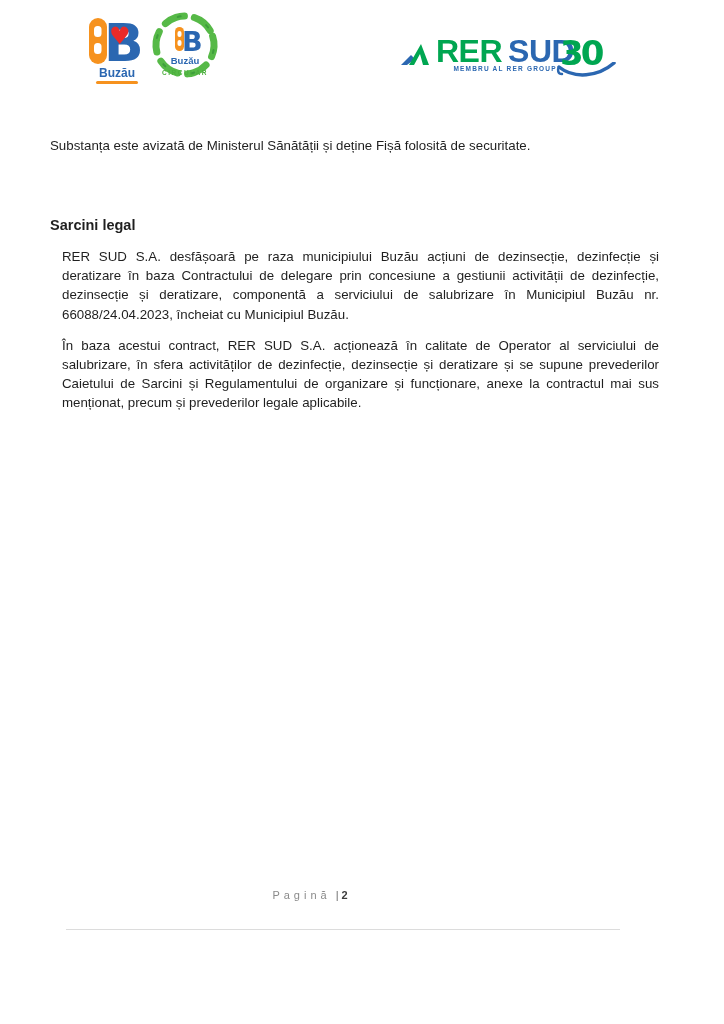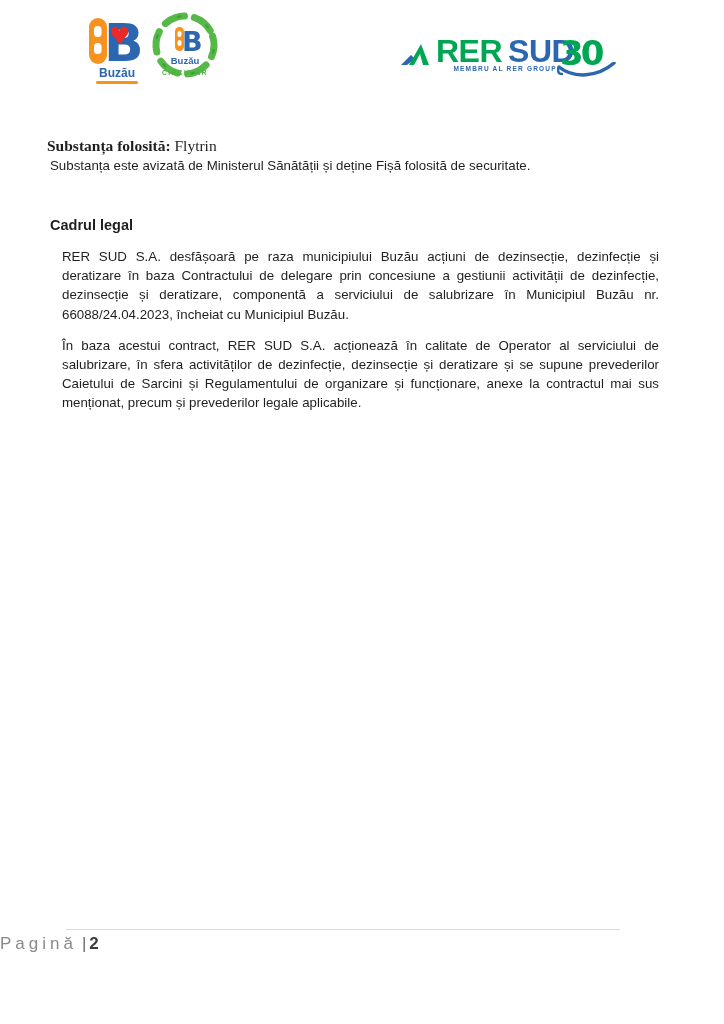--- a/index.html
+++ b/index.html
@@ -34,21 +34,21 @@
   .substance .head-line .hb{font-weight:bold;}
   .substance .sub-line{padding-left:3px;white-space:normal;}
 
   
   .legal{position:absolute;left:50px;top:216px;width:621px;color:#1f1f1f;}
   .legal .heading{font-size:14.5px;font-weight:bold;line-height:19px;margin:0 0 2px 0;}
   .legal p{margin:12px;text-align:justify;font-size:13.3px;line-height:19.2px;}
 
   
   .footer-rule{position:absolute;left:66px;top:929px;width:554px;height:1px;background:#dcdcdc;}
-  .footer{position:absolute;left:0;top:934px;width:620px;text-align:left;font-size:17px;color:#8a8a8a;}
+  .footer{position:absolute;left:0;top:889px;width:620px;text-align:center;font-size:11px;color:#8a8a8a;}
   .footer .label{letter-spacing:4px;}
   .footer .sep{color:#6a6a6a;margin:0 3px 0 5px;}
   .footer .num{color:#3c3c3c;font-weight:bold;letter-spacing:0;}
 </style>
 </head>
 <body>
 
 <div class="page">
 
   <div class="logo-buzau">
@@ -99,29 +99,25 @@
 
   <div class="logo-30">
     <span class="num">30</span>
     <svg width="62" height="20" viewBox="0 0 62 20" aria-hidden="true">
       <path d="M3,5 C18,17 42,15 58,1" fill="none" stroke="#2B67B1" stroke-width="3.5" stroke-linecap="round"></path>
       <path d="M3,5 C1,8 2,12 6,12" fill="none" stroke="#2B67B1" stroke-width="2.5" stroke-linecap="round"></path>
     </svg>
   </div>
 
   <div class="substance">
-    <div class="head-line">
-      <span class="hb">Substanța folosită:</span>
-      <span>Flytrin</span>
-    </div>
     <div class="sub-line">Substanța este avizată de Ministerul Sănătății și deține Fișă folosită de securitate.</div>
   </div>
 
   <div class="legal">
-    <div class="heading">Cadrul legal</div>
+    <div class="heading">Sarcini legal</div>
     <p>RER SUD S.A. desfășoară pe raza municipiului Buzău acțiuni de dezinsecție, dezinfecție și deratizare în baza Contractului de delegare prin concesiune a gestiunii activității de dezinfecție, dezinsecție și deratizare, componentă a serviciului de salubrizare în Municipiul Buzău nr. 66088/24.04.2023, încheiat cu Municipiul Buzău.</p>
     <p>În baza acestui contract, RER SUD S.A. acționează în calitate de Operator al serviciului de salubrizare, în sfera activităților de dezinfecție, dezinsecție și deratizare și se supune prevederilor Caietului de Sarcini și Regulamentului de organizare și funcționare, anexe la contractul mai sus menționat, precum și prevederilor legale aplicabile.</p>
   </div>
 
   <div class="footer-rule"></div>
   <div class="footer">
     <span class="label">Pagină</span><span class="sep">|</span><span class="num">2</span>
   </div>
 
 </div>

